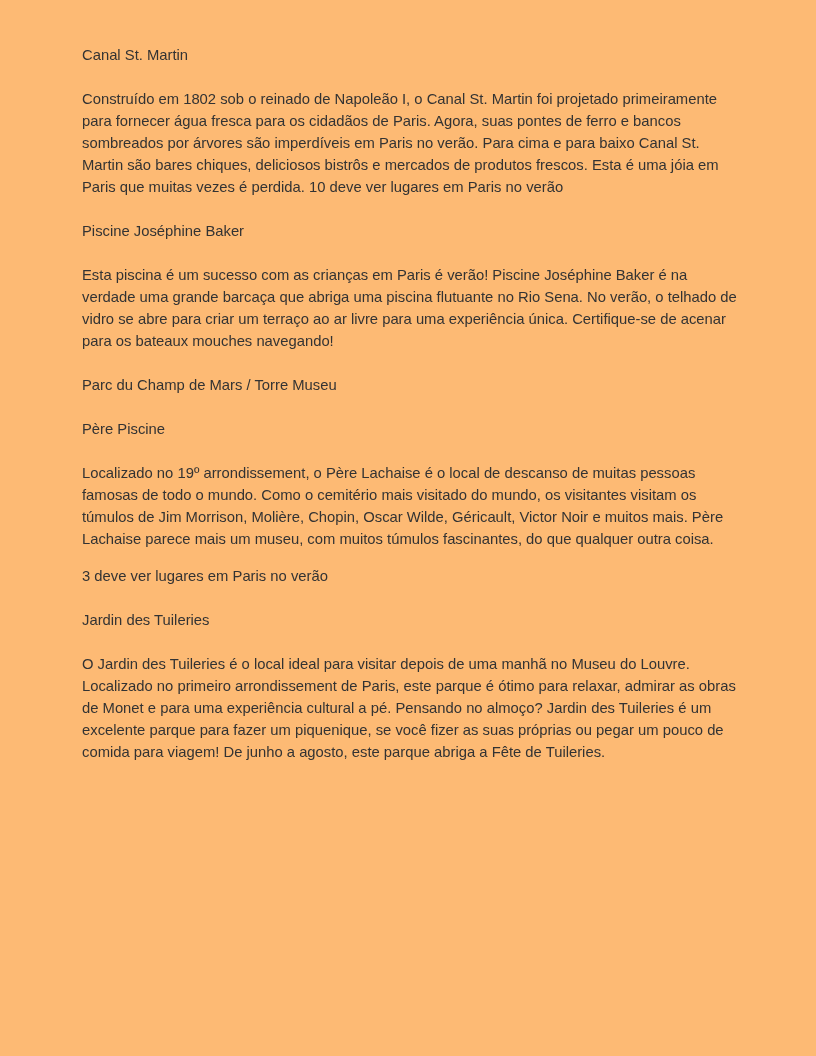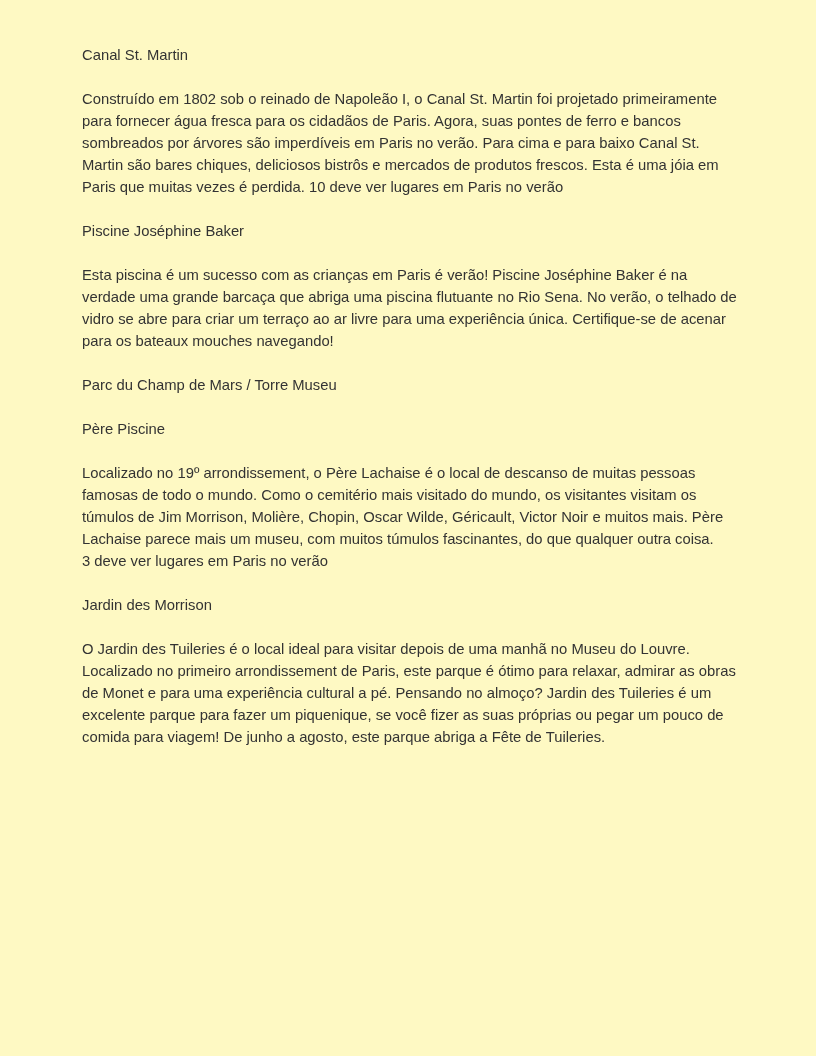--- a/index.html
+++ b/index.html
@@ -5,37 +5,37 @@
   html, body {
     margin: 0;
     padding: 0;
     background: #ffffff;
   }
   .page {
     position: relative;
     width: 816px;
     height: 1056px;
     box-sizing: border-box;
-    background: #fef9c3;
+    background: #fdba74;
     padding: 44px 79px 0 82px;
     overflow: hidden;
     font-family: "Liberation Sans", "DejaVu Sans", sans-serif;
     font-size: 14.8px;
     line-height: 22px;
     color: #333333;
   }
   .page p {
     margin: 0 0 22px 0;
     padding: 0;
     font-weight: 400;
     letter-spacing: 0;
     word-spacing: 0;
   }
   .page p.tight {
-    margin-bottom: 0;
+    margin-bottom: 15px;
   }
 </style>
 </head>
 <body>
 
 <div class="page">
 
   <section>
     <p>Canal St. Martin</p>
     <p>Construído em 1802 sob o reinado de Napoleão I, o Canal St. Martin foi projetado primeiramente para fornecer água fresca para os cidadãos de Paris. Agora, suas pontes de ferro e bancos sombreados por árvores são imperdíveis em Paris no verão. Para cima e para baixo Canal St. Martin são bares chiques, deliciosos bistrôs e mercados de produtos frescos. Esta é uma jóia em Paris que muitas vezes é perdida. 10 deve ver lugares em Paris no verão</p>
@@ -50,17 +50,17 @@
     <p>Parc du Champ de Mars / Torre Museu</p>
   </section>
 
   <section>
     <p>Père Piscine</p>
     <p class="tight">Localizado no 19º arrondissement, o Père Lachaise é o local de descanso de muitas pessoas famosas de todo o mundo. Como o cemitério mais visitado do mundo, os visitantes visitam os túmulos de Jim Morrison, Molière, Chopin, Oscar Wilde, Géricault, Victor Noir e muitos mais. Père Lachaise parece mais um museu, com muitos túmulos fascinantes, do que qualquer outra coisa.</p>
     <p>3 deve ver lugares em Paris no verão</p>
   </section>
 
   <section>
-    <p>Jardin des Morrison</p>
+    <p>Jardin des Tuileries</p>
     <p>O Jardin des Tuileries é o local ideal para visitar depois de uma manhã no Museu do Louvre. Localizado no primeiro arrondissement de Paris, este parque é ótimo para relaxar, admirar as obras de Monet e para uma experiência cultural a pé. Pensando no almoço? Jardin des Tuileries é um excelente parque para fazer um piquenique, se você fizer as suas próprias ou pegar um pouco de comida para viagem! De junho a agosto, este parque abriga a Fête de Tuileries.</p>
   </section>
 
 </div>
 
 </body></html>

